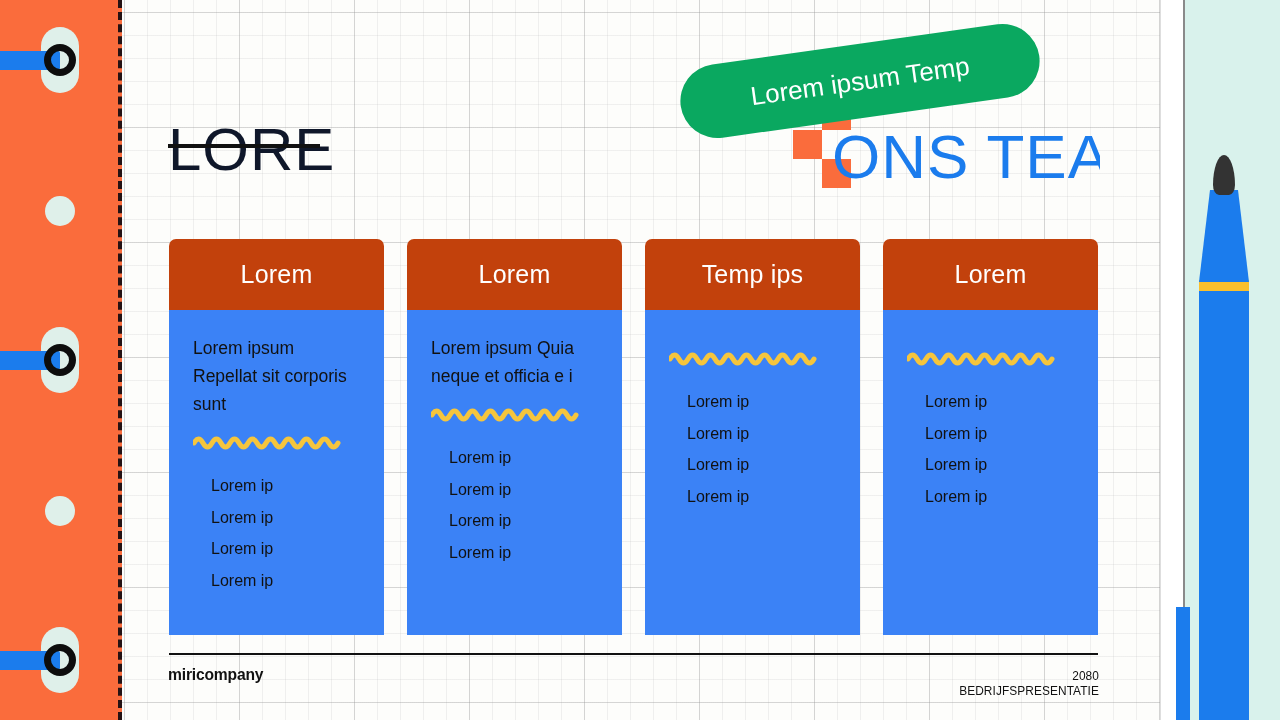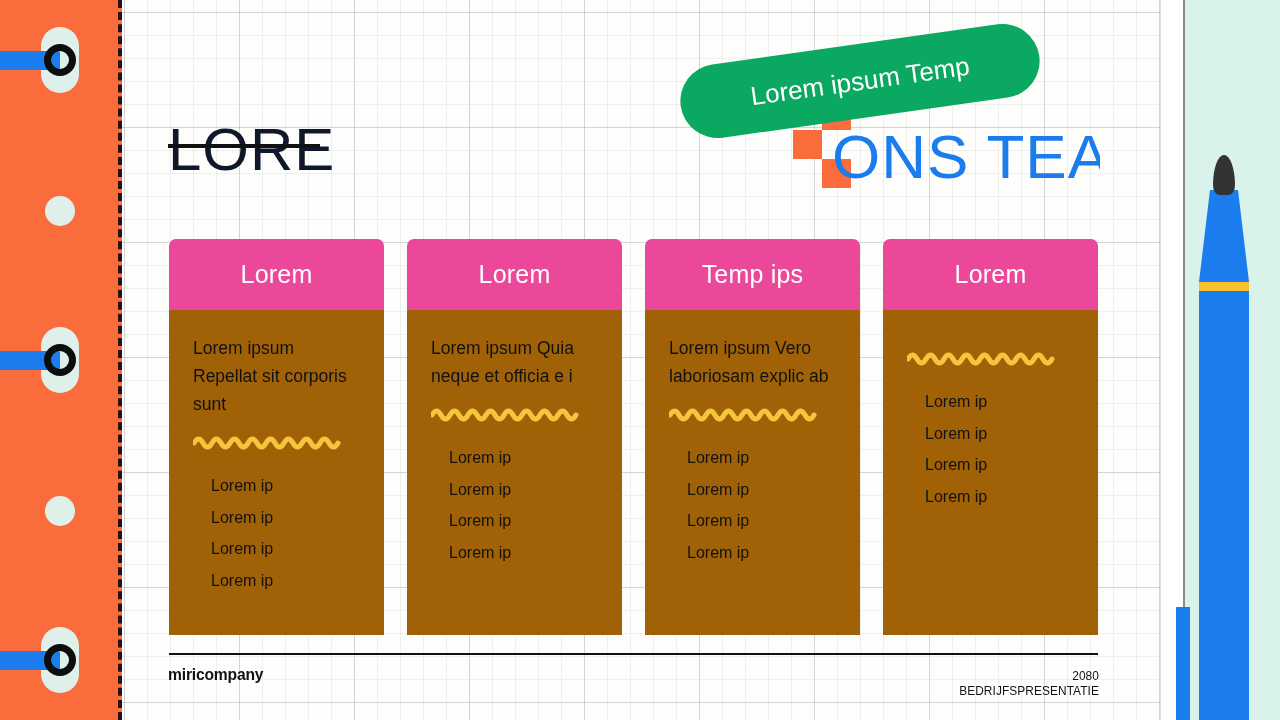--- a/index.html
+++ b/index.html
@@ -111,26 +111,26 @@
   .badge span{
     position:absolute;left:0;top:0;width:362px;height:74px;
     display:flex;align-items:center;justify-content:center;
     color:#ffffff;font-size:26px;white-space:nowrap;
   }
 
   
   .cards{position:absolute;left:169px;top:239px;width:929px;height:396px;display:flex;gap:23px;}
   .card{width:215px;height:396px;position:relative;}
   .card-head{
-    height:71px;background:#ec4899;border-radius:7px 7px 0 0;
+    height:71px;background:#c2410c;border-radius:7px 7px 0 0;
     display:flex;align-items:center;justify-content:center;
   }
   .card-head span{color:#ffffff;font-size:25px;font-weight:400;letter-spacing:.2px;}
   .card-body{
-    height:325px;background:#a16207;padding:24px 24px 0 24px;box-sizing:border-box;
+    height:325px;background:#3b82f6;padding:24px 24px 0 24px;box-sizing:border-box;
   }
   .card-desc{
     font-size:17.5px;line-height:28px;color:#111111;margin:0;
   }
   .squiggle{margin:16px 0 0 0;height:16px;width:150px;}
   .bullets{margin:16px 0 0 18px;padding:0;list-style:none;}
   .bullets li{
     font-size:16px;font-weight:normal;color:#111111;line-height:31.5px;
   }
 
@@ -236,21 +236,20 @@
           <li>Lorem ip</li>
         </ul>
       </div>
     </div>
 
     <div class="card">
       <div class="card-head">
         <span>Temp ips</span>
       </div>
       <div class="card-body">
-        <p class="card-desc">Lorem ipsum Vero laboriosam explic ab</p>
         <svg class="squiggle" viewBox="0 0 150 16" preserveAspectRatio="none">
           <path d="M1 9 Q5.5 1 10 9 T19 9 T28 9 T37 9 T46 9 T55 9 T64 9 T73 9 T82 9 T91 9 T100 9 T109 9 T118 9 T127 9 T136 9 T145 9" fill="none" stroke="#f5c53d" stroke-width="5" stroke-linecap="round"></path>
         </svg>
         <ul class="bullets">
           <li>Lorem ip</li>
           <li>Lorem ip</li>
           <li>Lorem ip</li>
           <li>Lorem ip</li>
         </ul>
       </div>

